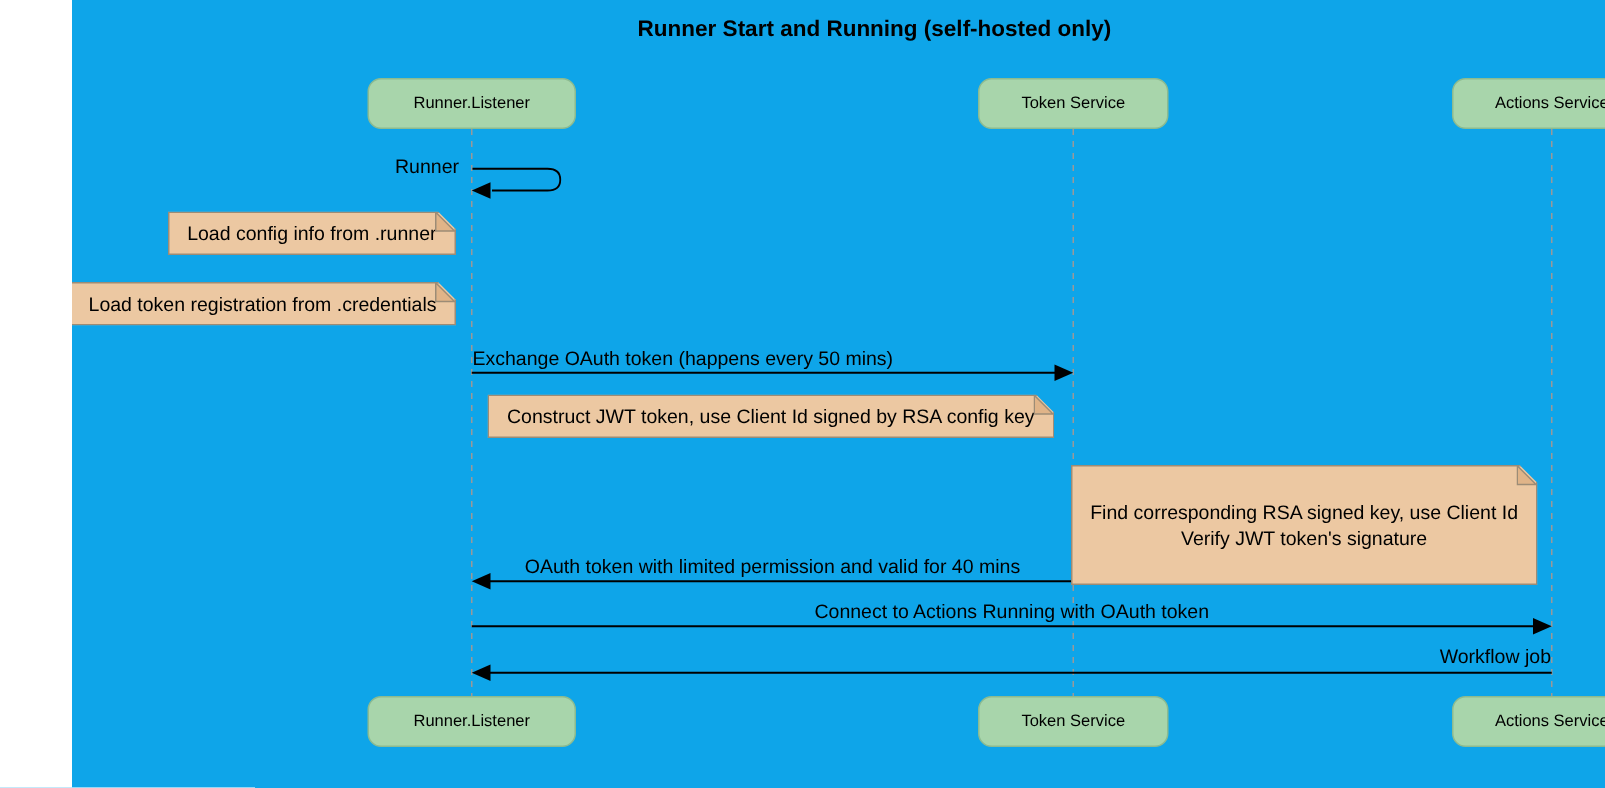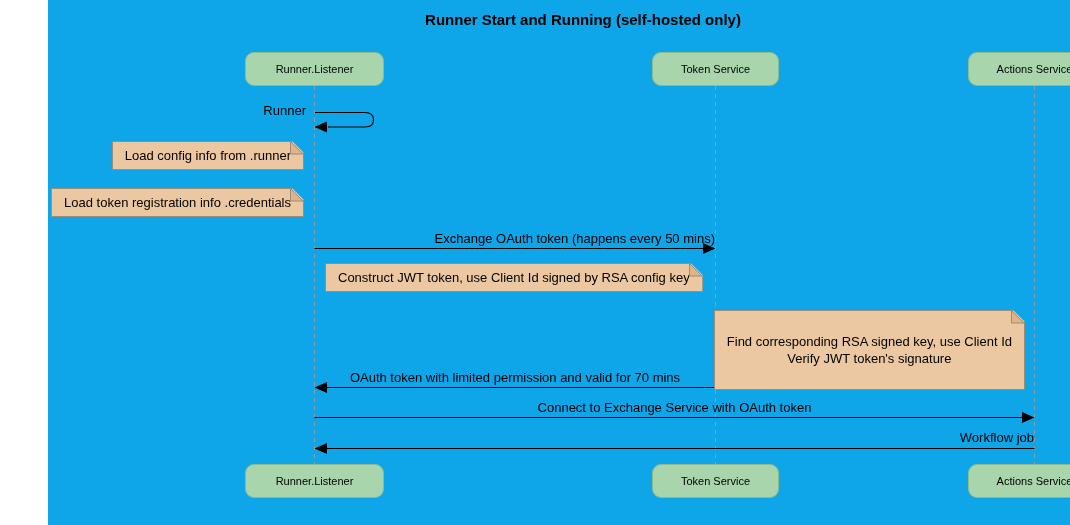--- a/index.html
+++ b/index.html
@@ -19,21 +19,21 @@
     font-size:11px; z-index:3;
   }
   .p-rl-top { left:197px; top:52px;  width:139px; }
   .p-ts-top { left:604px; top:52px;  width:127px; }
   .p-as-top { left:920px; top:52px;  width:133px; }
   .p-rl-bot { left:197px; top:464px; width:139px; }
   .p-ts-bot { left:604px; top:464px; width:127px; }
   .p-as-bot { left:920px; top:464px; width:133px; }
   .msg { position:absolute; font-size:13px; white-space:nowrap; z-index:2; }
   .m-start    { left:150px; top:103px; width:108px; text-align:right; }
-  .m-exchange { left:267px; top:231px; width:400px; text-align:right; }
+  .m-exchange { left:267px; top:231px; width:400px; text-align:left; }
   .m-oauth    { left:267px; top:370px; width:400px; text-align:center; }
   .m-connect  { left:267px; top:400px; width:719px; text-align:center; }
   .m-workflow { left:267px; top:430px; width:719px; text-align:right; }
   .note {
     position:absolute; background:#ecc8a2; border:1px solid #9c8c76;
     font-size:13px; line-height:17px; padding:5px 12px; box-sizing:border-box;
     white-space:nowrap; z-index:3;
     clip-path: polygon(0 0, calc(100% - 12px) 0, 100% 12px, 100% 100%, 0 100%);
     text-align: center;
   }
@@ -87,32 +87,32 @@
   </div>
   <div class="participant p-ts-bot">
     <span>Token Service</span>
   </div>
   <div class="participant p-as-bot">
     <span>Actions Service</span>
   </div>
 
   <div class="msg m-start">Runner</div>
   <div class="msg m-exchange">Exchange OAuth token (happens every 50 mins)</div>
-  <div class="msg m-oauth">OAuth token with limited permission and valid for 70 mins</div>
-  <div class="msg m-connect">Connect to Exchange Service with OAuth token</div>
+  <div class="msg m-oauth">OAuth token with limited permission and valid for 40 mins</div>
+  <div class="msg m-connect">Connect to Actions Running with OAuth token</div>
   <div class="msg m-workflow">Workflow job</div>
 
   <div class="note n-config">
     <span>Load config info from .runner</span>
     <svg class="fold" width="14" height="14">
         <path d="M0.5 0.5 L13 13 L0.5 13 Z" fill="#e0b488" stroke="#9c8c76" stroke-width="1"></path>
       </svg>
   </div>
   <div class="note n-cred">
-    <span>Load token registration info .credentials</span>
+    <span>Load token registration from .credentials</span>
     <svg class="fold" width="14" height="14">
         <path d="M0.5 0.5 L13 13 L0.5 13 Z" fill="#e0b488" stroke="#9c8c76" stroke-width="1"></path>
       </svg>
   </div>
   <div class="note n-jwt">
     <span>Construct JWT token, use Client Id signed by RSA config key</span>
     <svg class="fold" width="14" height="14">
         <path d="M0.5 0.5 L13 13 L0.5 13 Z" fill="#e0b488" stroke="#9c8c76" stroke-width="1"></path>
       </svg>
   </div>

